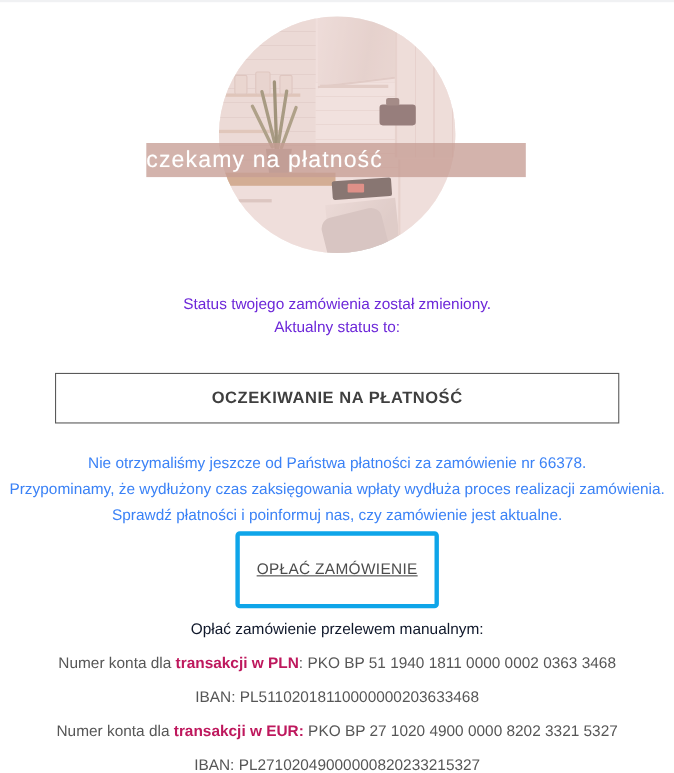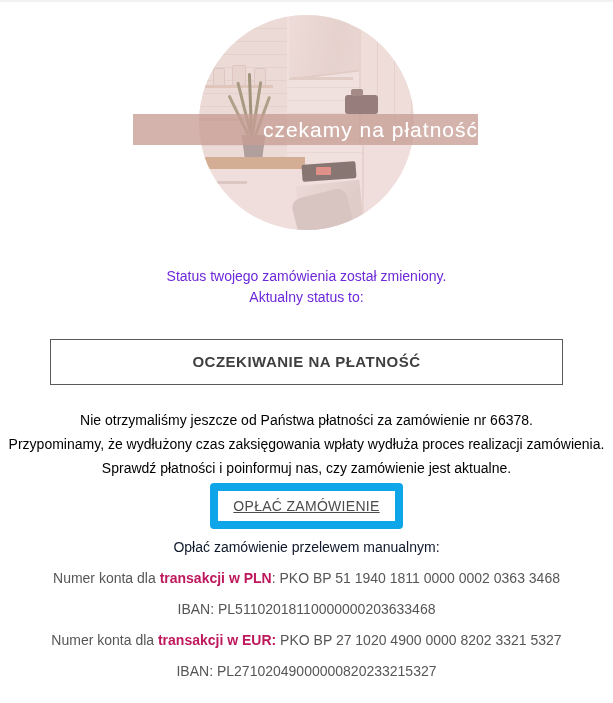--- a/index.html
+++ b/index.html
@@ -46,40 +46,40 @@
   .k-drawers{left:0;top:154px;width:102px;height:62px;background:#f7f0ee;}
   .k-handle1{left:18px;top:166px;width:30px;height:3px;background:#d8c8c3;}
   .k-oven-panel{left:103px;top:148px;width:54px;height:17px;background:#4b4340;border-radius:2px;transform:rotate(-4deg);}
   .k-oven-display{left:117px;top:152px;width:15px;height:8px;background:#dd6e64;border-radius:1px;}
   .k-oven-door{left:99px;top:168px;width:64px;height:50px;
     background:linear-gradient(130deg,#f0e9e7 0%,#dcd2cf 70%);transform:rotate(-6deg);}
   .k-cab-right-lower{left:163px;top:130px;width:52px;height:86px;background:#f7f0ee;border-left:2px solid #eadcd8;}
   .k-chair{left:96px;top:178px;width:56px;height:46px;background:#d0c7c5;border-radius:10px 10px 0 0;transform:rotate(-14deg);}
   .k-overlay{left:0;top:0;width:215px;height:215px;background:rgba(227,195,189,.40);}
   .banner{
-    position:absolute;left:133px;top:112px;width:345px;height:31px;z-index:2;
+    position:absolute;left:133px;top:128px;width:345px;height:31px;z-index:2;
     background:rgba(199,157,149,.78);
-    display:flex;align-items:center;justify-content:flex-end;
+    display:flex;align-items:center;justify-content:flex-start;
   }
   .banner-text{
     color:#ffffff;font-size:21px;letter-spacing:1px;font-weight:400;
     text-shadow:0 0 1px rgba(255,255,255,.4);
   }
   
   .intro{padding-top:19px;text-align:center;font-size:14px;line-height:21px;color:#6d28d9;}
   .status-box{
     margin:31px auto 0;width:511px;border:1px solid #5a5a5a;
     padding:13px 0;text-align:center;
     font-size:15px;line-height:18px;letter-spacing:.5px;color:#3f3f3f;font-weight:bold;
   }
-  .message{margin:23px 0 0;text-align:center;font-size:14px;line-height:24px;color:#000000;}
+  .message{margin:23px 0 0;text-align:center;font-size:14px;line-height:24px;color:#3b82f6;}
   .pay-wrap{margin-top:3px;text-align:center;}
   .pay-highlight{
-    display:inline-block;border:8px solid #0ea5e9;border-radius:4px;
-    padding:6px 15px;
+    display:inline-block;border:4px solid #0ea5e9;border-radius:4px;
+    padding:22px 15px;
   }
   .pay-link{
     font-size:14px;letter-spacing:.3px;color:#4c4c4c;
     text-decoration:underline;cursor:pointer;
   }
   .manual-heading{margin:9px 0 0;text-align:center;font-size:14px;line-height:19px;color:#0f172a;}
   .bank-line{margin:12px 0 0;text-align:center;font-size:14px;line-height:19px;color:#565656;}
   .bank-line b{color:#be185d;}
 </style>
 </head>

